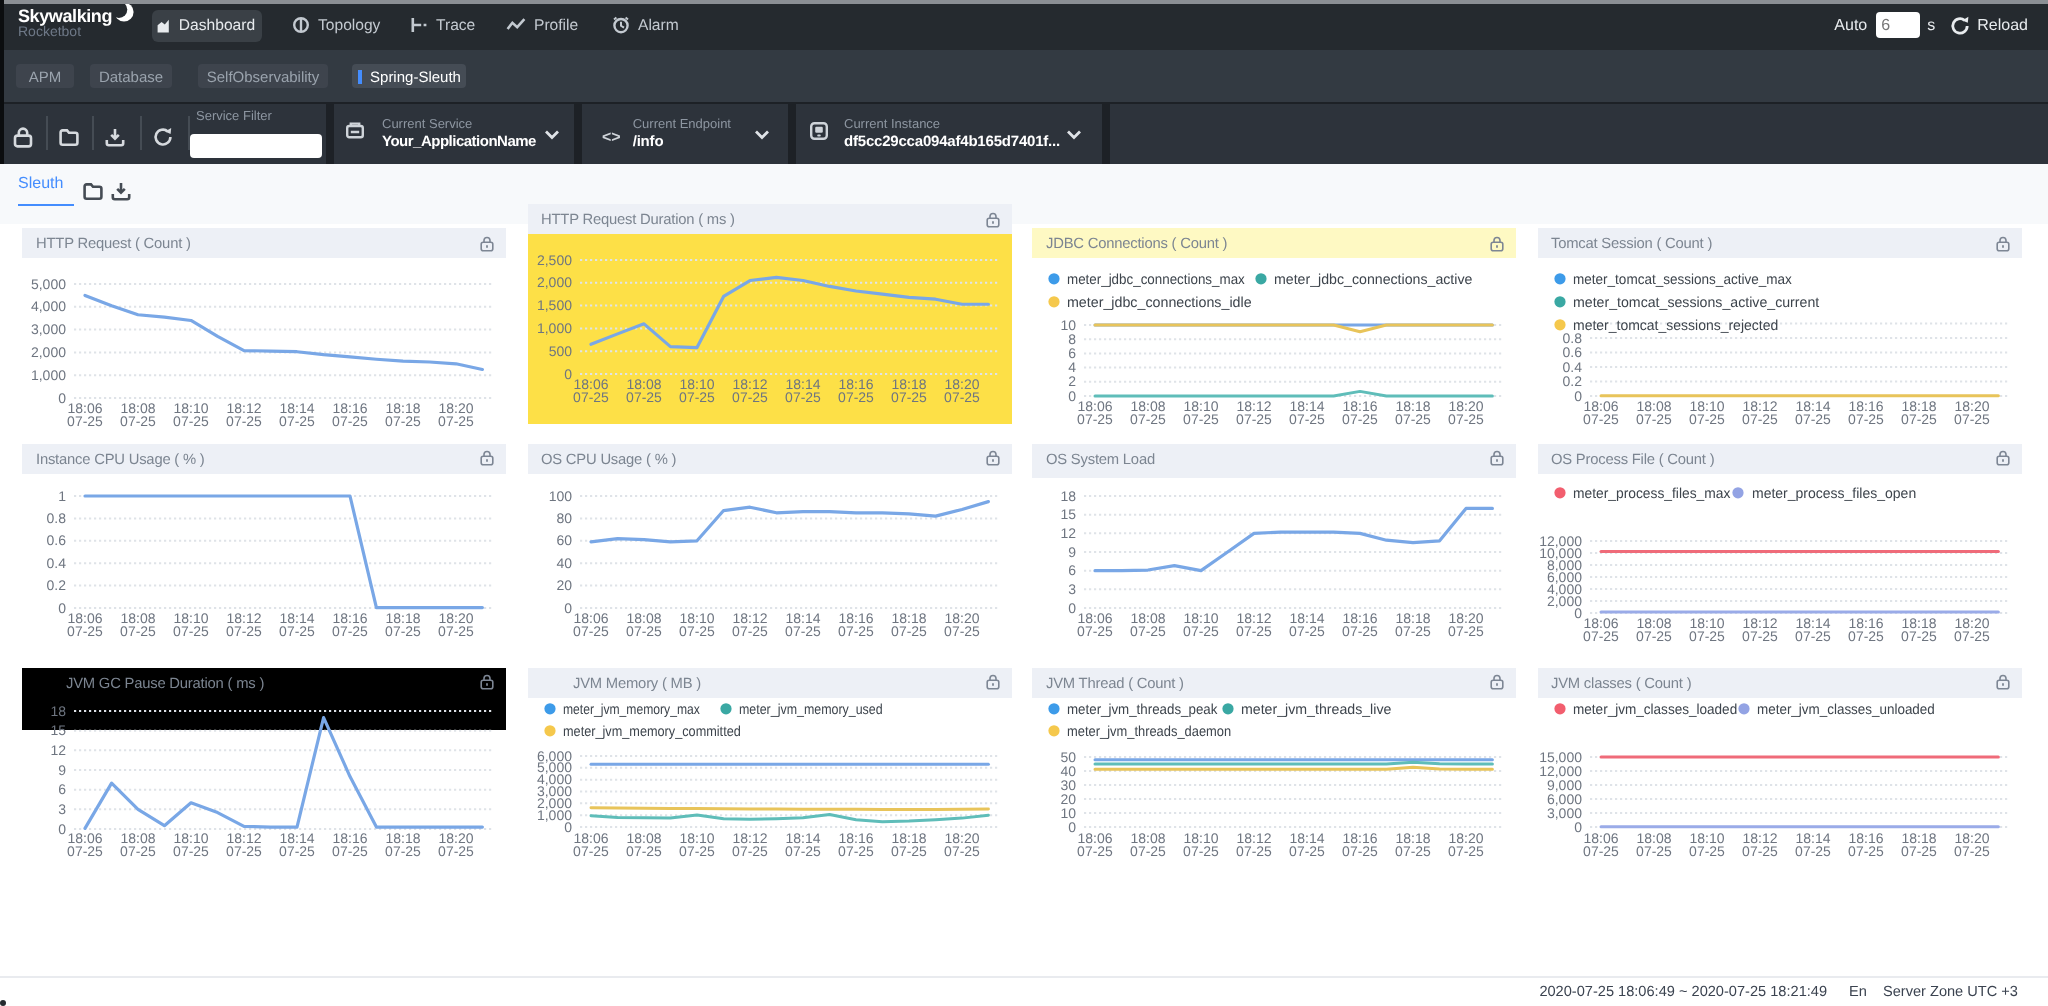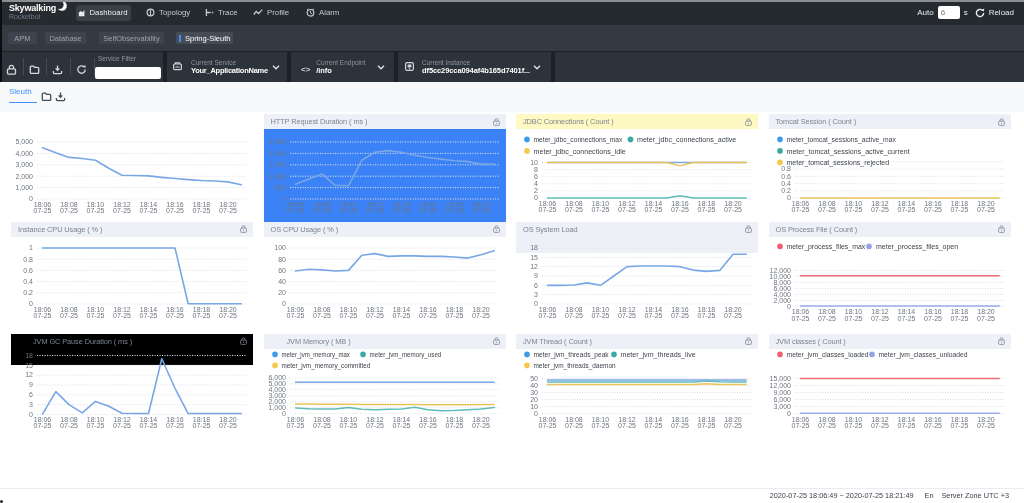--- a/index.html
+++ b/index.html
@@ -140,20 +140,25 @@
 <div style="position:absolute;left:9px;top:101.5px;width:28px;height:1.6px;background:#448dfe"></div>
 <div style="position:absolute;left:41px;top:87.5px"><svg width="11" height="11" viewBox="0 0 11 11" style="">
       <path d="M1.3 3.2 a1 1 0 0 1 1-1 h2.2 l1 1.2 h3.2 a1 1 0 0 1 1 1 v4 a1 1 0 0 1 -1 1 h-6.4 a1 1 0 0 1 -1-1 z" fill="none" stroke="#454c54" stroke-width="1.3"></path>
     </svg></div>
 <div style="position:absolute;left:55px;top:87.5px"><svg width="11" height="11" viewBox="0 0 11 11" style="">
       <path d="M5.5 1.5 v4.5 M3.6 4.4 l1.9 1.9 1.9-1.9" fill="none" stroke="#454c54" stroke-width="1.3"></path>
       <path d="M1.4 7 v1.6 a1 1 0 0 0 1 1 h6.2 a1 1 0 0 0 1-1 V7" fill="none" stroke="#454c54" stroke-width="1.3"></path>
     </svg></div>
 
 <div style="position:absolute;left:11px;top:114px;width:242px;height:110px;background:#fff">
+    <div style="position:relative;height:15px;background:#edf0f6;color:#7c8591;font-size:7.4px;line-height:15px;padding-left:7px;letter-spacing:-0.1px">HTTP Request ( Count )<svg width="7" height="8" viewBox="0 0 14 16" style="position:absolute;right:6px;top:3.5px">
+        <rect x="1.2" y="6.2" width="11.6" height="8.6" rx="2" fill="none" stroke="#7d8694" stroke-width="1.6"></rect>
+        <path d="M4 6.5 V4.5 a3 3 0 0 1 6 0 V6.5" fill="none" stroke="#7d8694" stroke-width="1.6"></path>
+        <rect x="6.1" y="9" width="1.8" height="3" rx="0.9" fill="#7d8694"></rect>
+      </svg></div>
     <svg width="242" height="110" viewBox="0 0 242 110" style="position:absolute;left:0;top:0">
       <line x1="26" y1="28.00" x2="236" y2="28.00" stroke="#dfe3e8" stroke-width="1" stroke-dasharray="1.1,1.4"></line>
       <text x="22" y="30.30" text-anchor="end" font-size="7" fill="#6e7580">5,000</text>
       <line x1="26" y1="39.40" x2="236" y2="39.40" stroke="#dfe3e8" stroke-width="1" stroke-dasharray="1.1,1.4"></line>
       <text x="22" y="41.70" text-anchor="end" font-size="7" fill="#6e7580">4,000</text>
       <line x1="26" y1="50.80" x2="236" y2="50.80" stroke="#dfe3e8" stroke-width="1" stroke-dasharray="1.1,1.4"></line>
       <text x="22" y="53.10" text-anchor="end" font-size="7" fill="#6e7580">3,000</text>
       <line x1="26" y1="62.20" x2="236" y2="62.20" stroke="#dfe3e8" stroke-width="1" stroke-dasharray="1.1,1.4"></line>
       <text x="22" y="64.50" text-anchor="end" font-size="7" fill="#6e7580">2,000</text>
       <line x1="26" y1="73.60" x2="236" y2="73.60" stroke="#dfe3e8" stroke-width="1" stroke-dasharray="1.1,1.4"></line>
@@ -172,21 +177,21 @@
       <text x="137.5" y="99" text-anchor="middle" font-size="7" fill="#6e7580">07-25</text>
       <text x="164.0" y="92.5" text-anchor="middle" font-size="7" fill="#6e7580">18:16</text>
       <text x="164.0" y="99" text-anchor="middle" font-size="7" fill="#6e7580">07-25</text>
       <text x="190.5" y="92.5" text-anchor="middle" font-size="7" fill="#6e7580">18:18</text>
       <text x="190.5" y="99" text-anchor="middle" font-size="7" fill="#6e7580">07-25</text>
       <text x="217.0" y="92.5" text-anchor="middle" font-size="7" fill="#6e7580">18:20</text>
       <text x="217.0" y="99" text-anchor="middle" font-size="7" fill="#6e7580">07-25</text>
       <polyline points="31.5,33.70 44.8,38.83 58.0,43.39 71.2,44.53 84.5,46.24 97.8,54.22 111.0,61.29 124.2,61.52 137.5,61.86 150.8,63.34 164.0,64.48 177.2,65.62 190.5,66.53 203.8,66.99 217.0,67.90 230.2,70.75" fill="none" stroke="#79a7e6" stroke-width="1.6" stroke-linejoin="round" stroke-linecap="round"></polyline>
     </svg>
   </div>
-<div style="position:absolute;left:263.5px;top:114px;width:242px;height:110px;background:#3b82f6">
+<div style="position:absolute;left:263.5px;top:102px;width:242px;height:110px;background:#fde047">
     <div style="position:relative;height:15px;background:#edf0f6;color:#7c8591;font-size:7.4px;line-height:15px;padding-left:7px;letter-spacing:-0.1px">HTTP Request Duration ( ms )<svg width="7" height="8" viewBox="0 0 14 16" style="position:absolute;right:6px;top:3.5px">
         <rect x="1.2" y="6.2" width="11.6" height="8.6" rx="2" fill="none" stroke="#7d8694" stroke-width="1.6"></rect>
         <path d="M4 6.5 V4.5 a3 3 0 0 1 6 0 V6.5" fill="none" stroke="#7d8694" stroke-width="1.6"></path>
         <rect x="6.1" y="9" width="1.8" height="3" rx="0.9" fill="#7d8694"></rect>
       </svg></div>
     <svg width="242" height="110" viewBox="0 0 242 110" style="position:absolute;left:0;top:0">
       <line x1="26" y1="28.00" x2="236" y2="28.00" stroke="#dfe3e8" stroke-width="1" stroke-dasharray="1.1,1.4"></line>
       <text x="22" y="30.30" text-anchor="end" font-size="7" fill="#6e7580">2,500</text>
       <line x1="26" y1="39.40" x2="236" y2="39.40" stroke="#dfe3e8" stroke-width="1" stroke-dasharray="1.1,1.4"></line>
       <text x="22" y="41.70" text-anchor="end" font-size="7" fill="#6e7580">2,000</text>
@@ -376,21 +381,21 @@
       <text x="164.0" y="89.5" text-anchor="middle" font-size="7" fill="#6e7580">18:16</text>
       <text x="164.0" y="96" text-anchor="middle" font-size="7" fill="#6e7580">07-25</text>
       <text x="190.5" y="89.5" text-anchor="middle" font-size="7" fill="#6e7580">18:18</text>
       <text x="190.5" y="96" text-anchor="middle" font-size="7" fill="#6e7580">07-25</text>
       <text x="217.0" y="89.5" text-anchor="middle" font-size="7" fill="#6e7580">18:20</text>
       <text x="217.0" y="96" text-anchor="middle" font-size="7" fill="#6e7580">07-25</text>
       <polyline points="31.5,48.96 44.8,47.28 58.0,47.84 71.2,48.96 84.5,48.40 97.8,33.28 111.0,31.60 124.2,34.40 137.5,33.84 150.8,33.84 164.0,34.40 177.2,34.40 190.5,34.96 203.8,36.08 217.0,32.72 230.2,28.80" fill="none" stroke="#79a7e6" stroke-width="1.6" stroke-linejoin="round" stroke-linecap="round"></polyline>
     </svg>
   </div>
 <div style="position:absolute;left:516px;top:221.5px;width:242px;height:110px;background:#fff">
-    <div style="position:relative;height:31px;background:#edf0f6;color:#7c8591;font-size:7.4px;line-height:15px;padding-left:7px;letter-spacing:-0.1px">OS System Load<svg width="7" height="8" viewBox="0 0 14 16" style="position:absolute;right:6px;top:3.5px">
+    <div style="position:relative;height:17px;background:#edf0f6;color:#7c8591;font-size:7.4px;line-height:15px;padding-left:7px;letter-spacing:-0.1px">OS System Load<svg width="7" height="8" viewBox="0 0 14 16" style="position:absolute;right:6px;top:3.5px">
         <rect x="1.2" y="6.2" width="11.6" height="8.6" rx="2" fill="none" stroke="#7d8694" stroke-width="1.6"></rect>
         <path d="M4 6.5 V4.5 a3 3 0 0 1 6 0 V6.5" fill="none" stroke="#7d8694" stroke-width="1.6"></path>
         <rect x="6.1" y="9" width="1.8" height="3" rx="0.9" fill="#7d8694"></rect>
       </svg></div>
     <svg width="242" height="110" viewBox="0 0 242 110" style="position:absolute;left:0;top:0">
       <line x1="26" y1="26.00" x2="236" y2="26.00" stroke="#dfe3e8" stroke-width="1" stroke-dasharray="1.1,1.4"></line>
       <text x="22" y="28.30" text-anchor="end" font-size="7" fill="#6e7580">18</text>
       <line x1="26" y1="35.33" x2="236" y2="35.33" stroke="#dfe3e8" stroke-width="1" stroke-dasharray="1.1,1.4"></line>
       <text x="22" y="37.63" text-anchor="end" font-size="7" fill="#6e7580">15</text>
       <line x1="26" y1="44.67" x2="236" y2="44.67" stroke="#dfe3e8" stroke-width="1" stroke-dasharray="1.1,1.4"></line>

